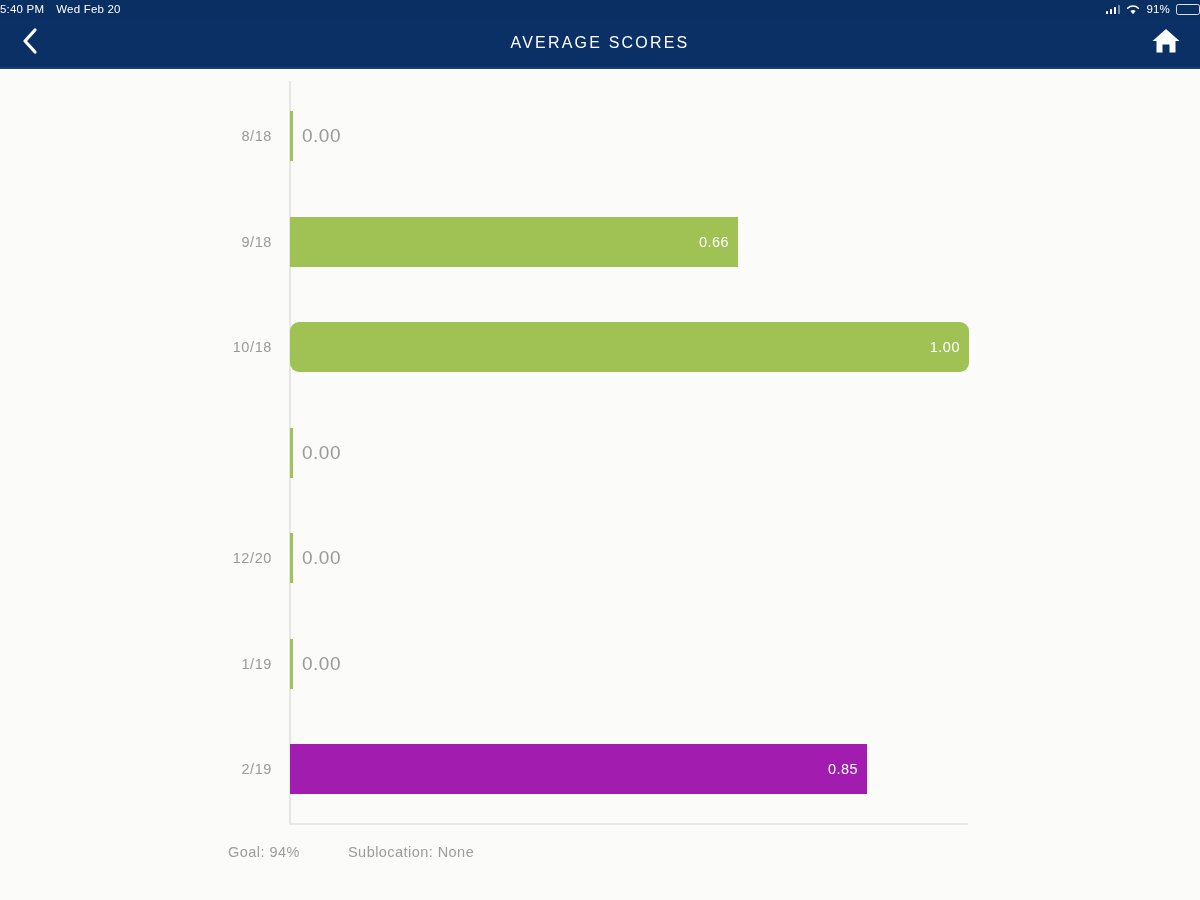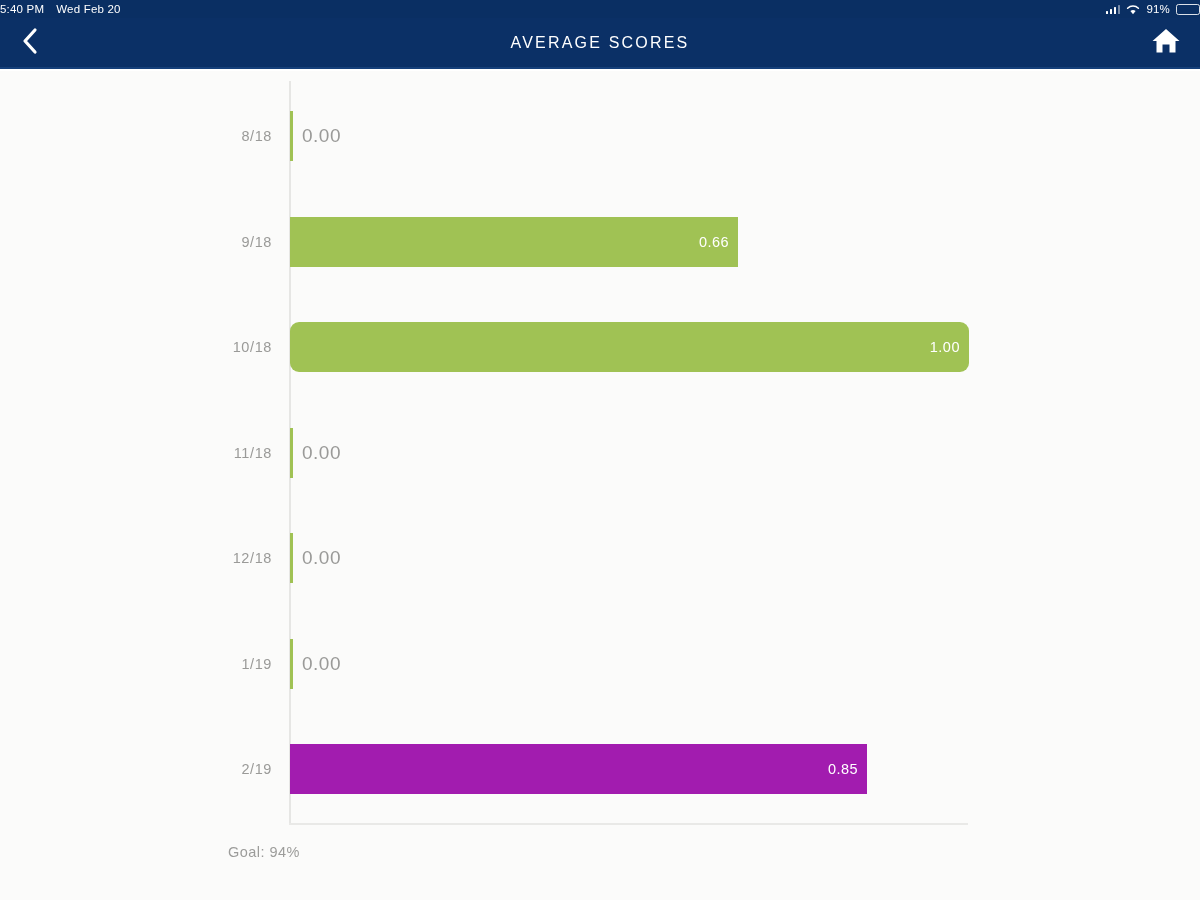--- a/index.html
+++ b/index.html
@@ -268,28 +268,27 @@
         </div>
         <div class="bar-row" style="top: 251px;">
           <div class="bar-label">10/18</div>
           <div class="bar-track" style="width: 679px;">
             <div class="bar-fill" style="width: 679px; background: rgb(160, 194, 84); border-radius: 9px;">
               <span class="bar-value-inside">1.00</span>
             </div>
           </div>
         </div>
         <div class="bar-row" style="top: 356.5px;">
-          <div class="bar-label">11/18</div>
           <div class="bar-track" style="width: 3px;">
             <div class="bar-fill" style="width: 3px; background: rgb(160, 194, 84);"></div>
           </div>
           <span class="bar-value-outside" style="left: 302px;">0.00</span>
         </div>
         <div class="bar-row" style="top: 462px;">
-          <div class="bar-label">12/18</div>
+          <div class="bar-label">12/20</div>
           <div class="bar-track" style="width: 3px;">
             <div class="bar-fill" style="width: 3px; background: rgb(160, 194, 84);"></div>
           </div>
           <span class="bar-value-outside" style="left: 302px;">0.00</span>
         </div>
         <div class="bar-row" style="top: 567.5px;">
           <div class="bar-label">1/19</div>
           <div class="bar-track" style="width: 3px;">
             <div class="bar-fill" style="width: 3px; background: rgb(160, 194, 84);"></div>
           </div>
@@ -302,16 +301,17 @@
               <span class="bar-value-inside">0.85</span>
             </div>
           </div>
         </div>
       </div>
   </div>
 
   <div class="footer-meta">
     <div class="meta-row">
       <span class="meta-col-a">Goal: 94%</span>
+      <span class="meta-col-b">Sublocation: None</span>
     </div>
   </div>
 
 </div>
 
 </body></html>

